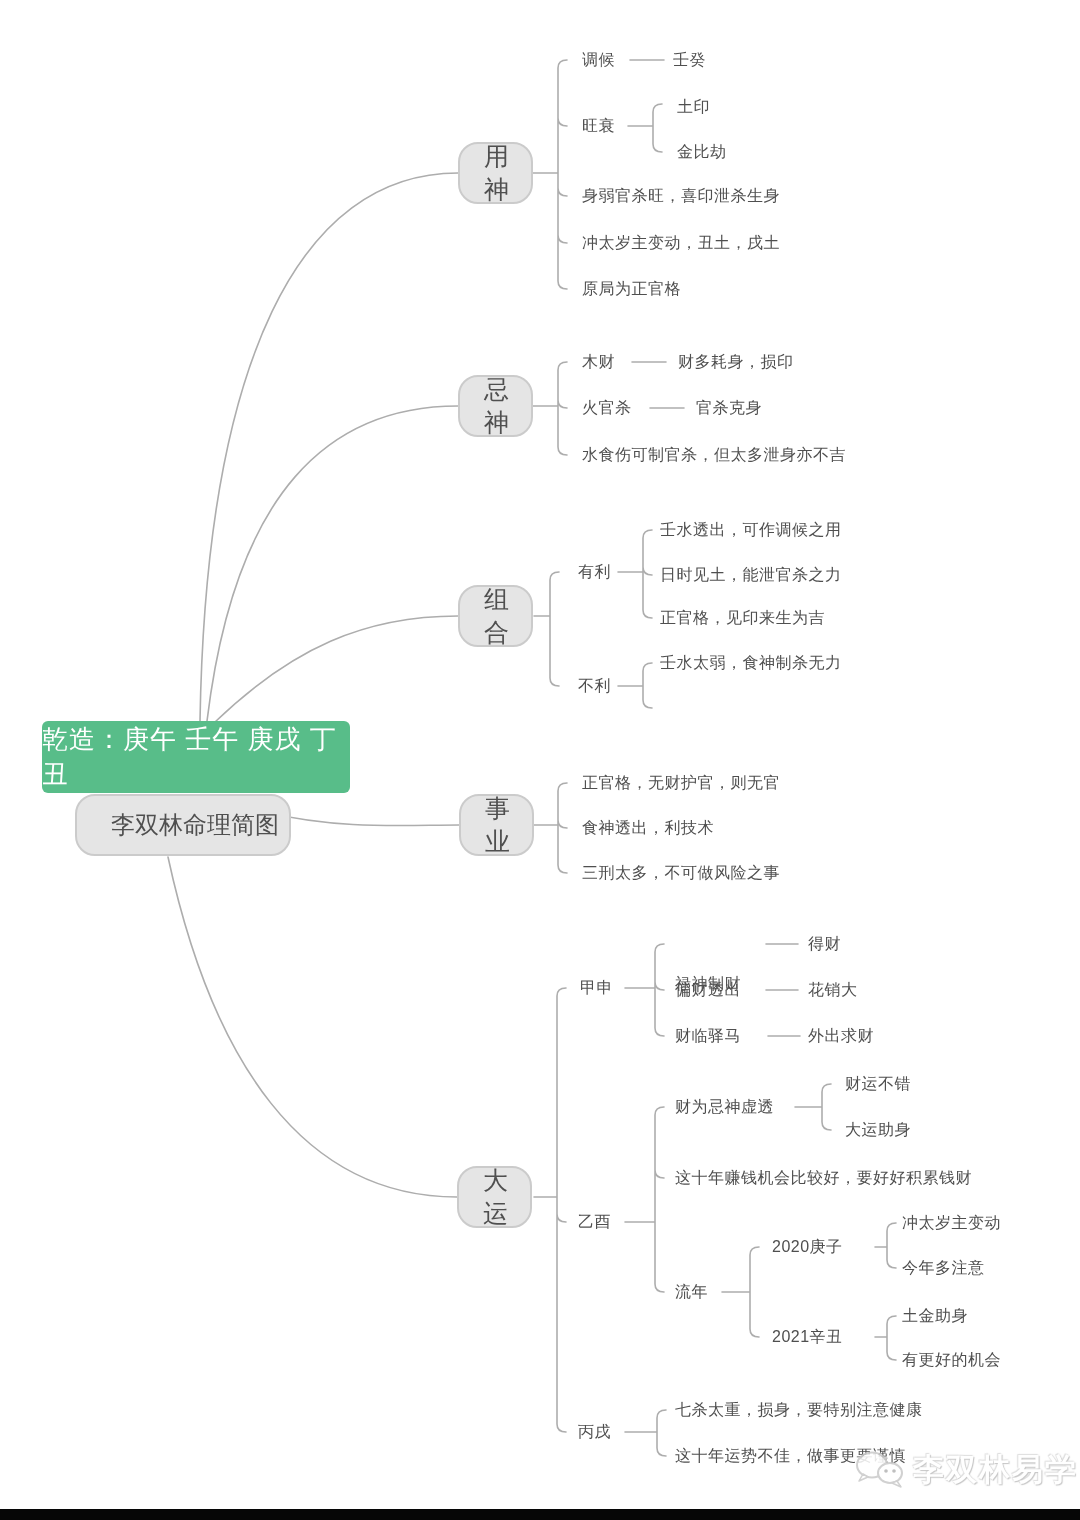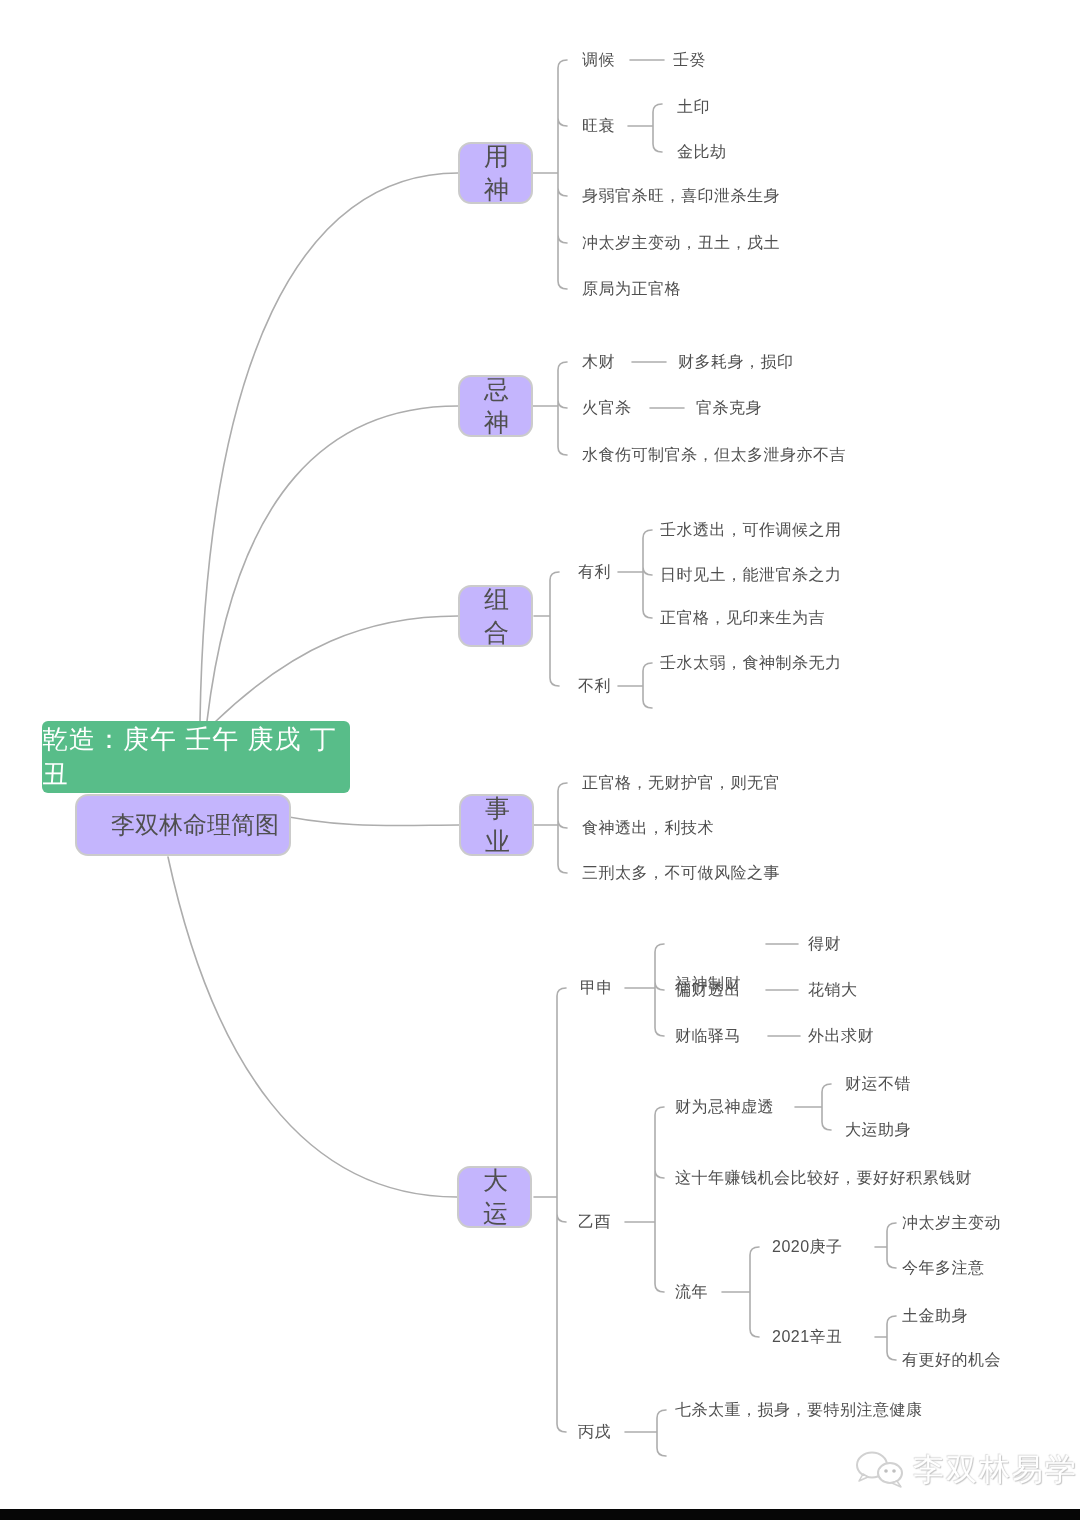--- a/index.html
+++ b/index.html
@@ -8,33 +8,33 @@
     font-family:"Liberation Sans","DejaVu Sans",sans-serif;
   }
   .connector-layer{position:absolute;left:0;top:0;width:1080px;height:1520px;}
   .con{stroke:var(--line,#adadad);fill:none;stroke-width:1.6px;stroke-linecap:round;}
   .leaf{
     position:absolute;font-size:16px;line-height:26px;color:var(--text,#4f4f4f);
     white-space:nowrap;letter-spacing:0.5px;
   }
   .box{
     position:absolute;display:flex;align-items:center;justify-content:center;
-    background:#c4b5fd;border:2px solid var(--border,#cbcbcb);border-radius:13px;
+    background:#e5e5e5;border:2px solid var(--border,#cbcbcb);border-radius:20px;
     color:var(--text,#4f4f4f);box-sizing:border-box;padding-left:24px;
   }
   .box.main{width:75px;height:62px;font-size:25px;letter-spacing:1px;}
   .root{
     position:absolute;left:42px;top:721px;width:308px;height:72px;
     background:var(--root-bg,#58bd89);color:#ffffff;font-size:26px;border-radius:6px;
     display:flex;align-items:center;justify-content:center;letter-spacing:1px;
   }
   .subtitle{left:75px;top:794px;width:216px;height:62px;font-size:24px;}
   .watermark{position:absolute;left:855px;top:1448px;display:flex;align-items:center;opacity:0.85;}
   .watermark-text{
-    font-size:31px;letter-spacing:2px;color:#ffffff;margin-left:6px;font-weight:normal;
+    font-size:31px;letter-spacing:2px;color:#ffffff;margin-left:6px;font-weight:bold;
     text-shadow:1px 1px 1px #bdbdbd,-1px -1px 1px #d9d9d9,0 0 2px #cccccc;
     text-align:center;
   }
   .bottom-bar{position:absolute;left:0;top:1509px;width:1080px;height:11px;background:#060606;}
 </style>
 </head>
 <body>
 
 <div class="stage">
 
@@ -152,20 +152,21 @@
   <div class="leaf" style="left:675px;top:1279px">流年</div>
   <div class="leaf" style="left:772px;top:1234px">2020庚子</div>
   <div class="leaf" style="left:902px;top:1210px">冲太岁主变动</div>
   <div class="leaf" style="left:902px;top:1255px">今年多注意</div>
   <div class="leaf" style="left:772px;top:1324px">2021辛丑</div>
   <div class="leaf" style="left:902px;top:1303px">土金助身</div>
   <div class="leaf" style="left:902px;top:1347px">有更好的机会</div>
 
   <div class="leaf" style="left:578px;top:1419px">丙戌</div>
   <div class="leaf" style="left:675px;top:1397px">七杀太重，损身，要特别注意健康</div>
+  <div class="leaf" style="left:675px;top:1443px">这十年运势不佳，做事更要谨慎</div>
 
   <div class="watermark">
     <svg width="52" height="44" viewBox="0 0 52 44">
       <ellipse cx="17" cy="17" rx="15" ry="12.5" fill="#ffffff" stroke="#c9c9c9" stroke-width="2"></ellipse>
       <path d="M 8,26 L 4,33 L 13,29 Z" fill="#ffffff" stroke="#c9c9c9" stroke-width="1.5" stroke-linejoin="round"></path>
       <ellipse cx="35" cy="25" rx="12" ry="10" fill="#ffffff" stroke="#c9c9c9" stroke-width="2"></ellipse>
       <path d="M 42,33 L 46,39 L 37,35 Z" fill="#ffffff" stroke="#c9c9c9" stroke-width="1.5" stroke-linejoin="round"></path>
       <circle cx="31" cy="23" r="1.8" fill="#b5b5b5"></circle>
       <circle cx="39" cy="23" r="1.8" fill="#b5b5b5"></circle>
     </svg>

